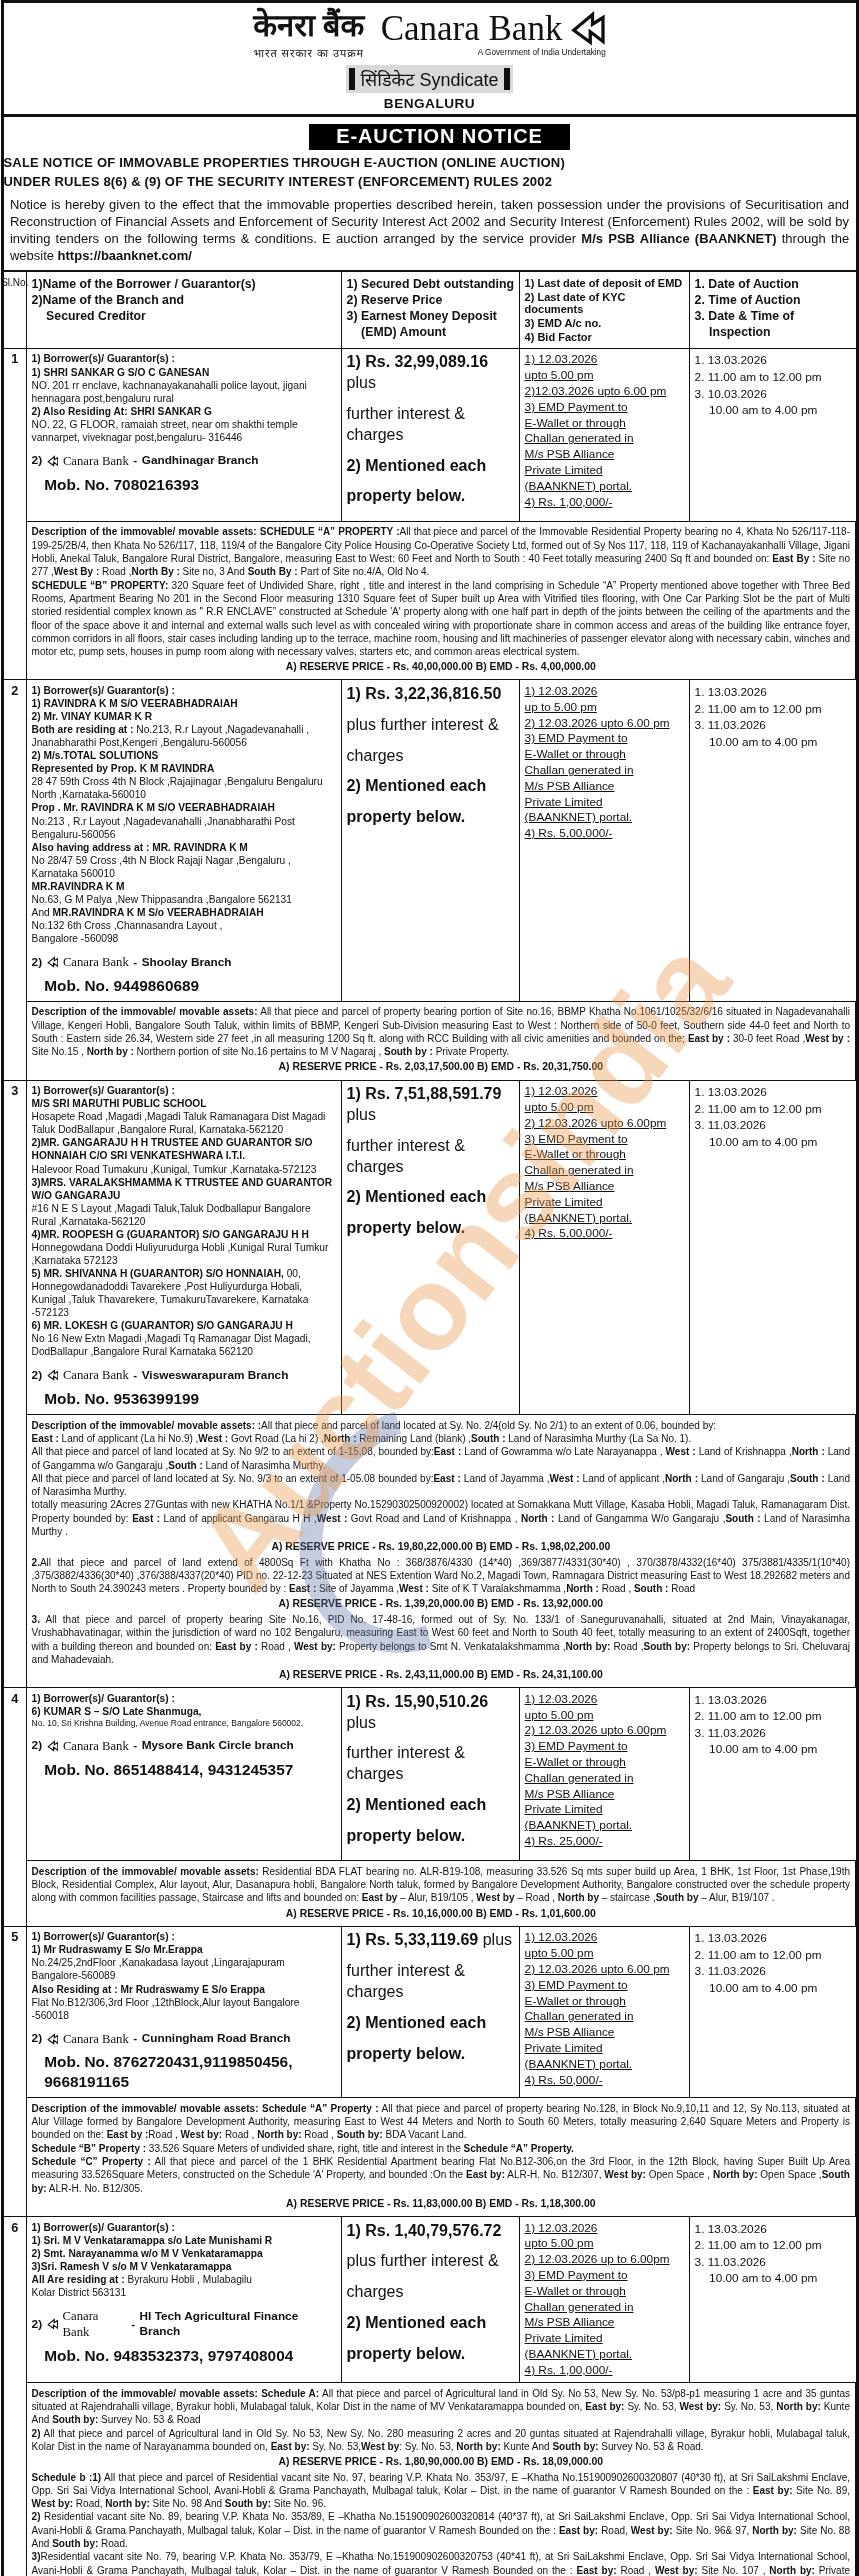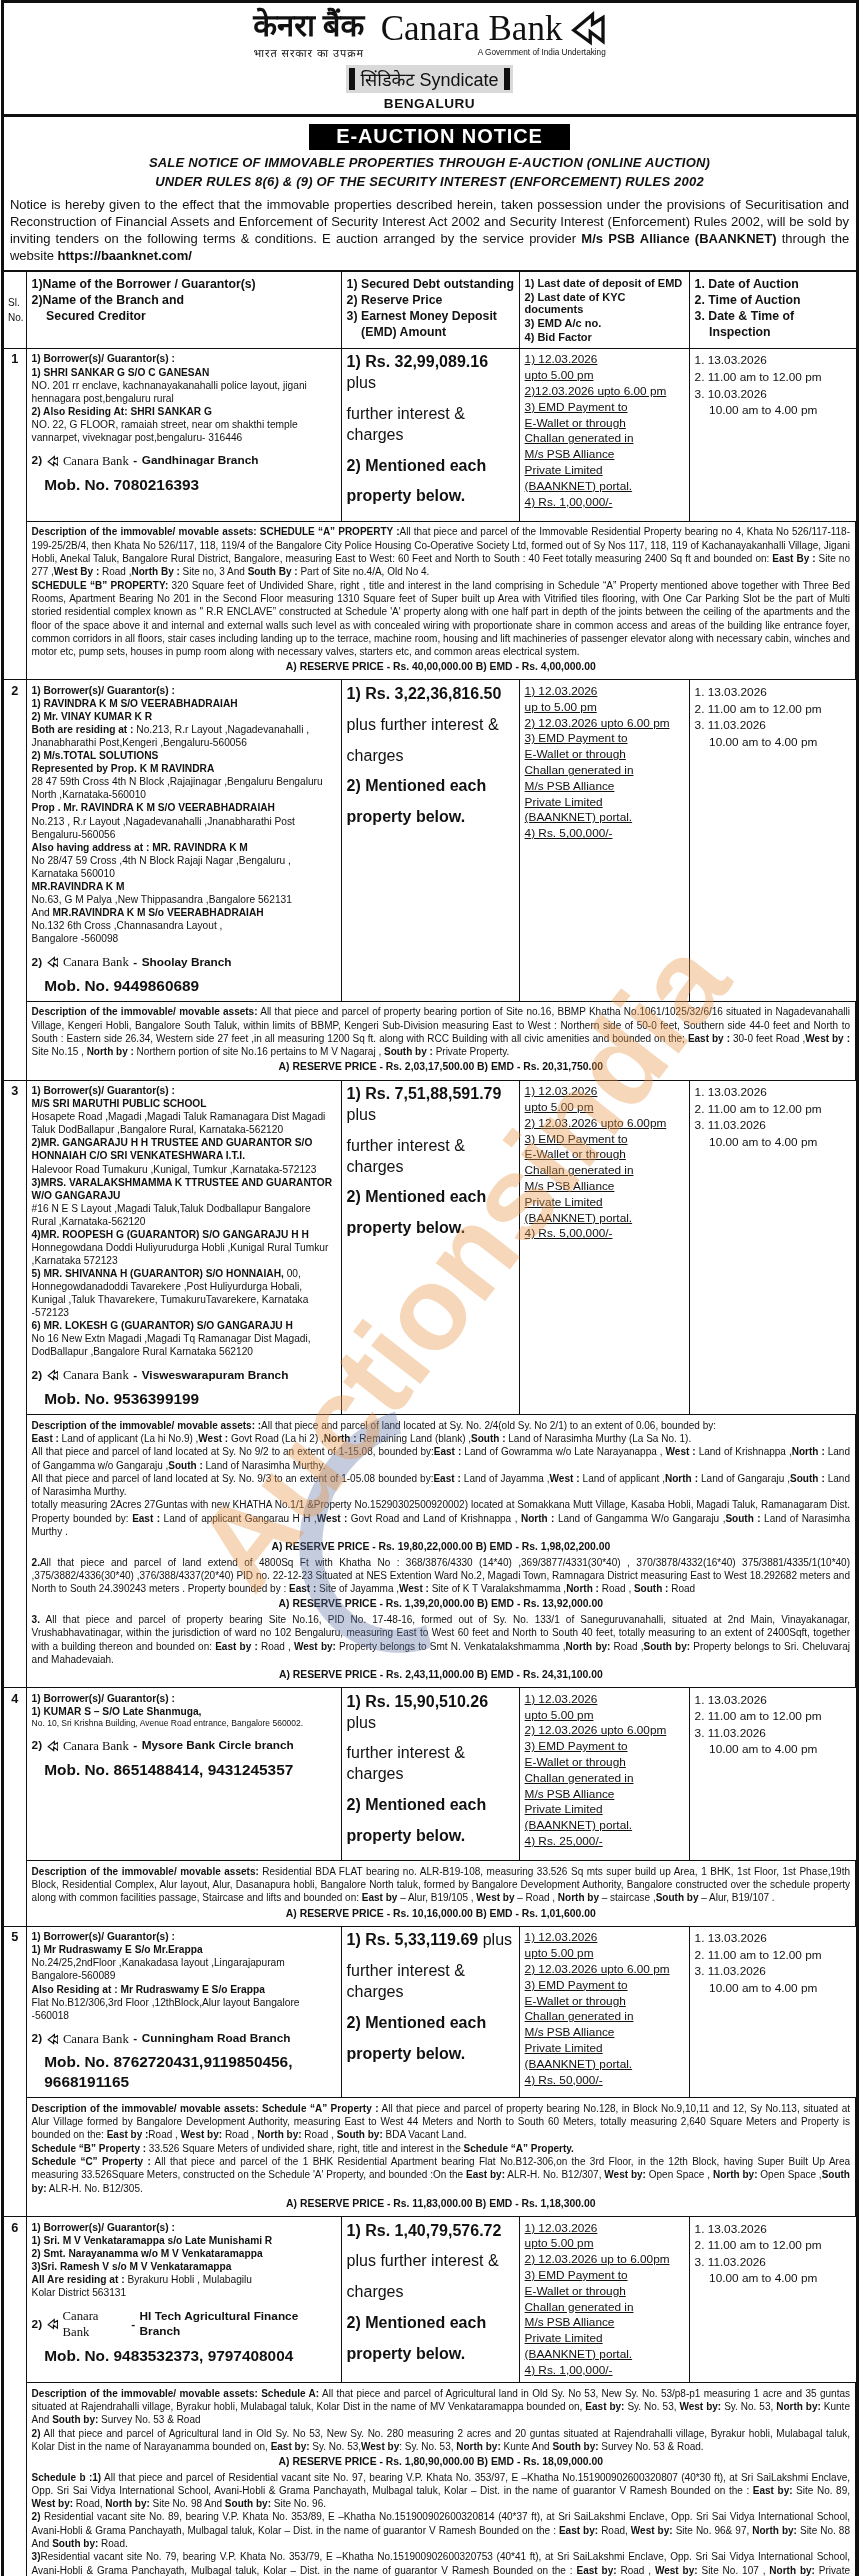--- a/index.html
+++ b/index.html
@@ -16,30 +16,30 @@
   .en-name{font-family:"Liberation Serif", serif;font-size:35px;line-height:1.0;}
   .en-tag{font-size:8.2px;text-align:right;margin-top:1.8px;}
   .canara-mark{width:36px;height:36px;}
   .syndicate-badge{display:inline-flex;align-items:center;gap:5.5px;background:#d9d9d9;padding:1.8px 3.6px;margin-top:5.5px;}
   .synd-bar{width:5.5px;height:22px;background:#101010;}
   .synd-text{font-size:18px;font-weight:normal;}
   .city{font-size:13.6px;font-weight:bold;margin-top:2.7px;letter-spacing:0.5px;}
   
   .notice-title-wrap{text-align:center;margin-top:6.4px;padding-left:20px;}
   .notice-title{display:inline-block;background:#000;color:#fff;font-size:20px;font-weight:bold;padding:1.8px 27px;letter-spacing:0.9px;}
-  .subtitle{text-align:center;font-weight:bold;font-size:13px;margin-top:4.5px;letter-spacing:0.2px;font-style:italic;}
+  .subtitle{font-weight:bold;font-size:13px;margin-top:4.5px;letter-spacing:0.2px;}
   .intro{font-size:13px;line-height:1.32;margin:6.4px 6.4px 5.5px 6.4px;text-align:justify;}
   .intro b{font-weight:bold;}
   
   .auction-table{margin:1.8px 0 3.6px 0;border-top:2.7px solid #101010;}
   .thead,.entry{display:grid;grid-template-columns:23.6px 315px 178px 170px 1fr;border-bottom:1.8px solid #101010;}
   .thead > div, .entry > div{border-right:1.4px solid #101010;padding:3.6px 4.5px;box-sizing:border-box;}
   .thead > div:last-child, .entry .cell-auction{border-right:none;}
   .thead{font-weight:bold;font-size:12.3px;}
-  .th-sl{font-weight:normal;font-size:10px;display:flex;flex-direction:column;justify-content:center;}
+  .th-sl{font-weight:normal;font-size:10px;display:flex;justify-content:center;}
   .th .p{margin:1.8px 0;}
   .th-emd{font-size:11px;}
   .entry{grid-template-rows:auto auto;}
   .cell-sl{grid-row:1 / span 2;font-weight:bold;font-size:12.7px;text-align:center;padding-top:5.5px;}
   .cell-name{font-size:10.2px;line-height:1.28;}
   .cell-name .p{margin:0;}
   .cell-debt{font-size:16px;line-height:1.3;}
   .cell-debt .p{margin-bottom:10px;}
   .cell-emd{font-size:11.8px;line-height:1.34;text-decoration:underline;}
   .cell-auction{font-size:11.8px;line-height:1.4;}
@@ -308,21 +308,21 @@
             <div class="p c"><b>A) RESERVE PRICE - Rs. 1,39,20,000.00        B) EMD - Rs. 13,92,000.00</b></div>
             <div class="p"><b>3.</b><span> All that piece and parcel of property bearing Site  No.16, PID No. 17-48-16, formed out of Sy. No. 133/1 of Saneguruvanahalli, situated at 2nd Main, Vinayakanagar, Vrushabhavatinagar, within the jurisdiction of ward no 102 Bengaluru, measuring East to West 60 feet and North to South 40 feet, totally measuring to an extent of 2400Sqft, together with a building thereon and bounded on: </span><b>East by :</b><span> Road , </span><b>West by:</b><span> Property belongs to Smt N. Venkatalakshmamma ,</span><b>North by:</b><span> Road ,</span><b>South by:</b><span> Property belongs to Sri. Cheluvaraj and Mahadevaiah.</span></div>
             <div class="p c"><b>A) RESERVE PRICE - Rs. 2,43,11,000.00        B) EMD - Rs. 24,31,100.00</b></div>
           </div>
       </div>
         <div class="entry">
         <div class="cell-sl">4</div>
         <div class="cell-name">
           <div>
               <div class="p"><b>1) Borrower(s)/ Guarantor(s) :</b></div>
-              <div class="p"><b>1)  KUMAR S –  S/O Late Shanmuga,</b></div>
+              <div class="p"><b>6)  KUMAR S –  S/O Late Shanmuga,</b></div>
               <div class="p s"><span>No. 10, Sri Krishna Building, Avenue Road entrance, Bangalore 560002.</span></div>
             </div>
           <div class="branch-line">
             <span>2)</span>
             <svg class="branch-mark" viewBox="0 0 24 24">
               <path d="M2.5 13.5 L15 3 L15 9.5 L22 5 L22 21 L13.5 14.5 L13.5 21.5 Z" fill="none" stroke="#101010" stroke-width="2.4"></path>
             </svg>
             <span class="branch-logo-word">Canara Bank</span>
             <span>-</span>
             <span>Mysore Bank Circle branch</span>

